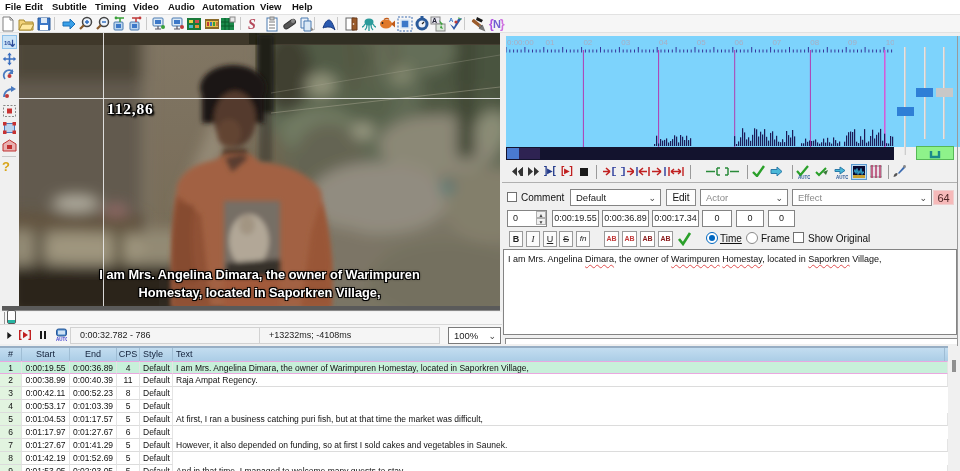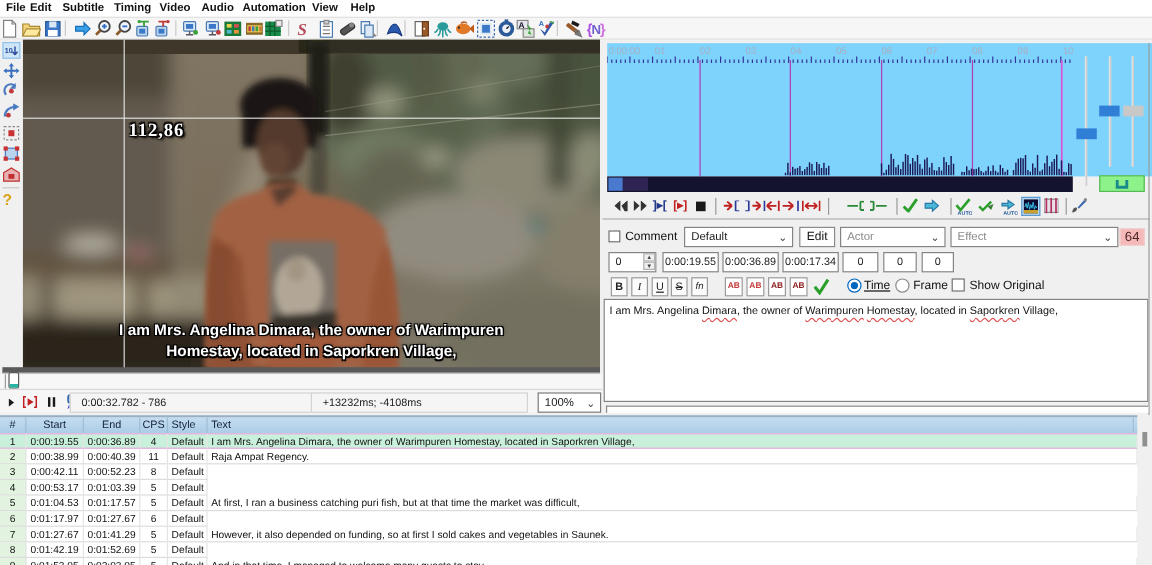--- a/index.html
+++ b/index.html
@@ -392,21 +392,21 @@
         <path d="M2.6 0.5H0.7v9h1.9M9.4 0.5h1.9v9H9.4" stroke="#c02020" stroke-width="1.4" fill="none"></path>
         <path d="M4 1.8l5 3.2-5 3.2z" fill="#c02020"></path>
       </svg>
     <div class="abs" style="left:40px;top:6px;width:2px;height:8px;background:#1a1a1a;"></div>
     <div class="abs" style="left:44px;top:6px;width:2px;height:8px;background:#1a1a1a;"></div>
     <svg class="abs" style="left:56px;top:3px" width="11" height="13" viewBox="0 0 11 13">
         <rect x="0.5" y="1" width="10" height="7" rx="2" fill="#4a88c8" stroke="#2a5a9a"></rect>
         <rect x="2" y="2.5" width="7" height="4" fill="#cfe2f4"></rect>
         <text x="0" y="12.5" font-size="4.5" font-weight="bold" fill="#3a3acc">AUTO</text>
       </svg>
-    <div class="vfield" style="left:58px;width:217px;">0:00:32.782 - 786</div>
+    <div class="vfield" style="left:70px;width:217px;">0:00:32.782 - 786</div>
     <div class="vfield" style="left:259px;width:181px;">+13232ms; -4108ms</div>
     <div class="combo" style="left:448px;top:2px;width:53px;height:17px;border-color:#7a7a7a;">100%<span class="chev">⌄</span></div>
   </div>
 
   <div id="wave">
     <svg width="388" height="111" viewBox="0 0 388 111">
 
       <g id="ticks" stroke="#34349a" stroke-width="1">
           <line x1="0.0" y1="16.5" x2="0.0" y2="11"></line>
           <line x1="3.8" y1="16.5" x2="3.8" y2="13.5"></line>

